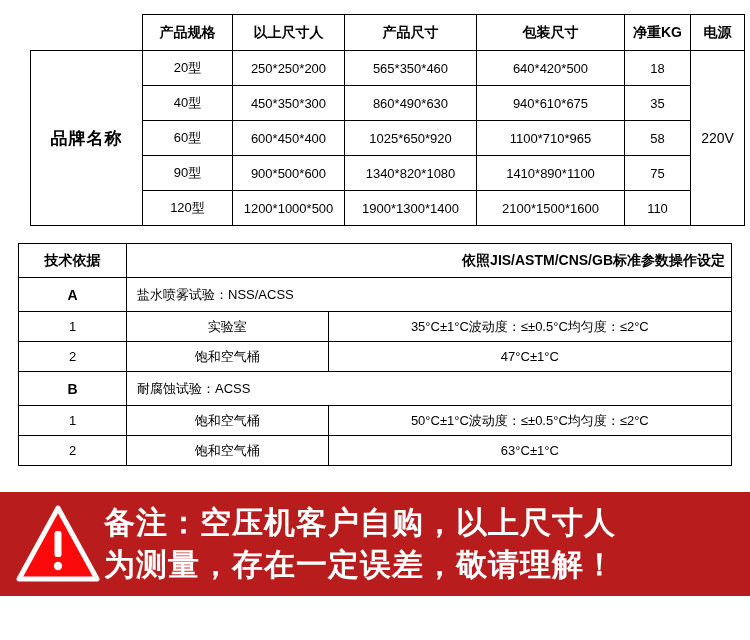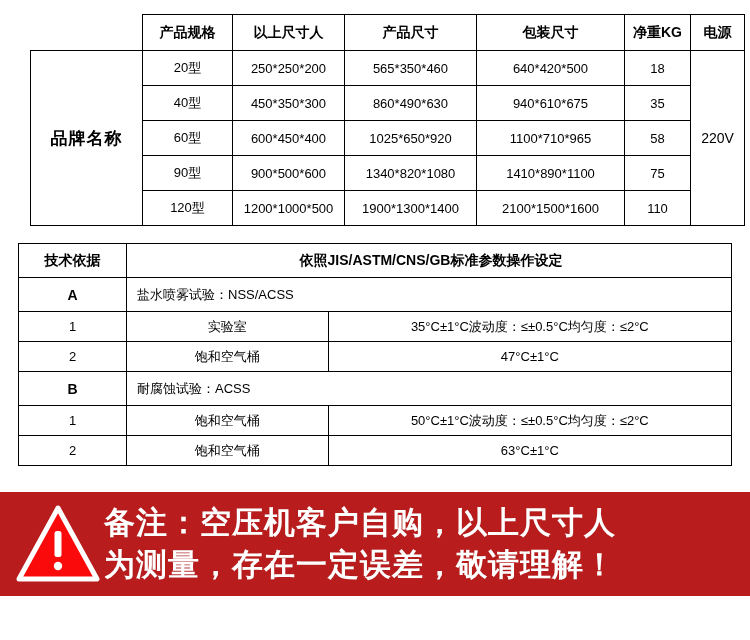--- a/index.html
+++ b/index.html
@@ -89,21 +89,21 @@
     font-weight: bold;
     font-size: 14px;
   }
   table.tech td.kplain {
     width: 108px;
     font-size: 13px;
   }
   table.tech td.hdr {
     font-weight: bold;
     font-size: 14px;
-    text-align: center;
+    text-align: right;
     padding-left: 10px;
   }
   table.tech td.lbl {
     width: 110px;
     text-align: center;
   }
   table.tech td.val {
     text-align: center;
   }
   table.tech td.span-left {

